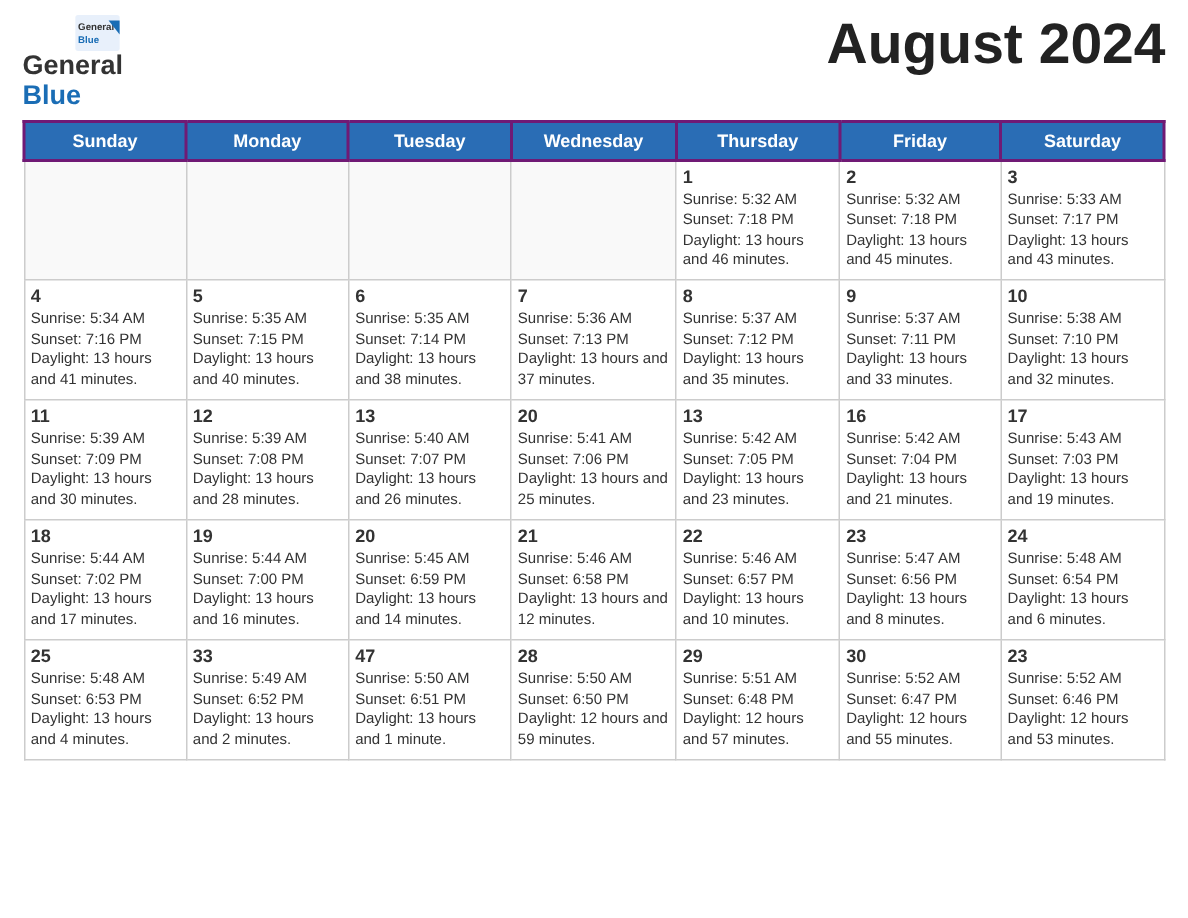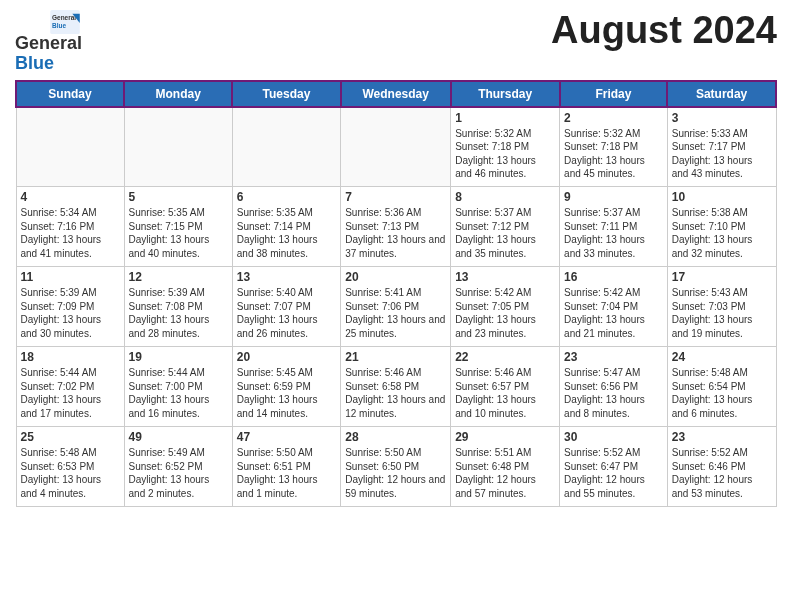--- a/index.html
+++ b/index.html
@@ -163,21 +163,21 @@
             <span class="day-num">24</span>
             <div class="day-info">Sunrise: 5:48 AM<br>Sunset: 6:54 PM<br>Daylight: 13 hours and 6 minutes.</div>
           </td>
         </tr>
         <tr>
           <td>
             <span class="day-num">25</span>
             <div class="day-info">Sunrise: 5:48 AM<br>Sunset: 6:53 PM<br>Daylight: 13 hours and 4 minutes.</div>
           </td>
           <td>
-            <span class="day-num">49</span>
+            <span class="day-num">33</span>
             <div class="day-info">Sunrise: 5:49 AM<br>Sunset: 6:52 PM<br>Daylight: 13 hours and 2 minutes.</div>
           </td>
           <td>
             <span class="day-num">47</span>
             <div class="day-info">Sunrise: 5:50 AM<br>Sunset: 6:51 PM<br>Daylight: 13 hours and 1 minute.</div>
           </td>
           <td>
             <span class="day-num">28</span>
             <div class="day-info">Sunrise: 5:50 AM<br>Sunset: 6:50 PM<br>Daylight: 12 hours and 59 minutes.</div>
           </td>

